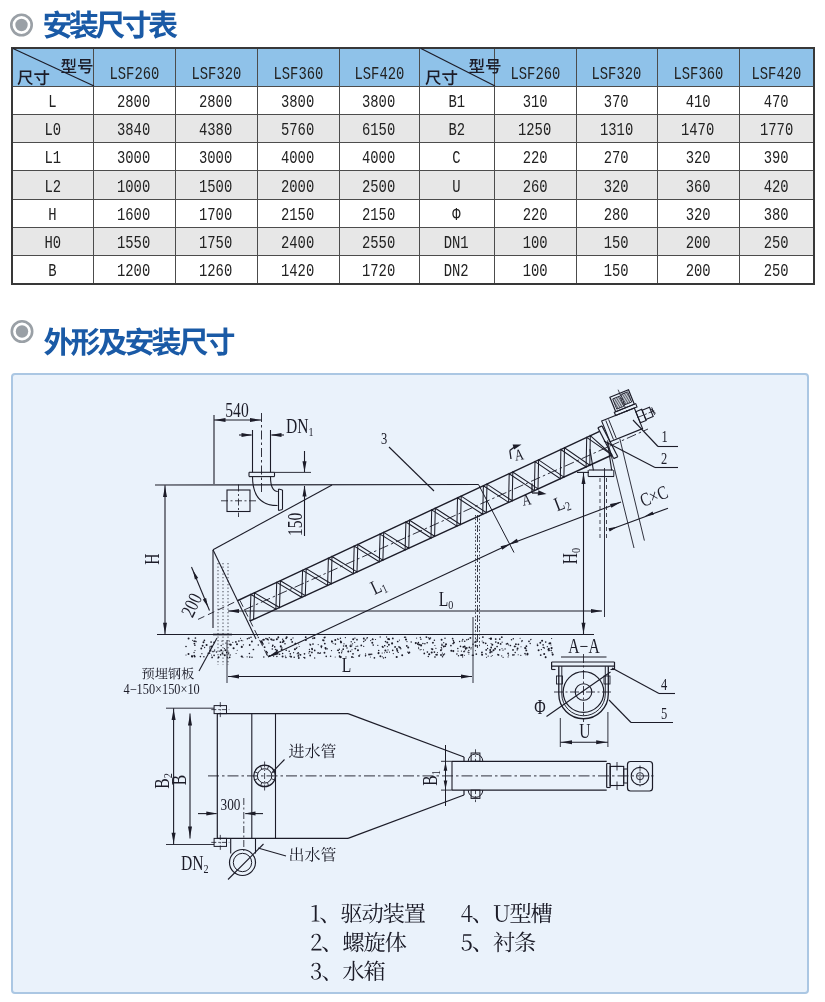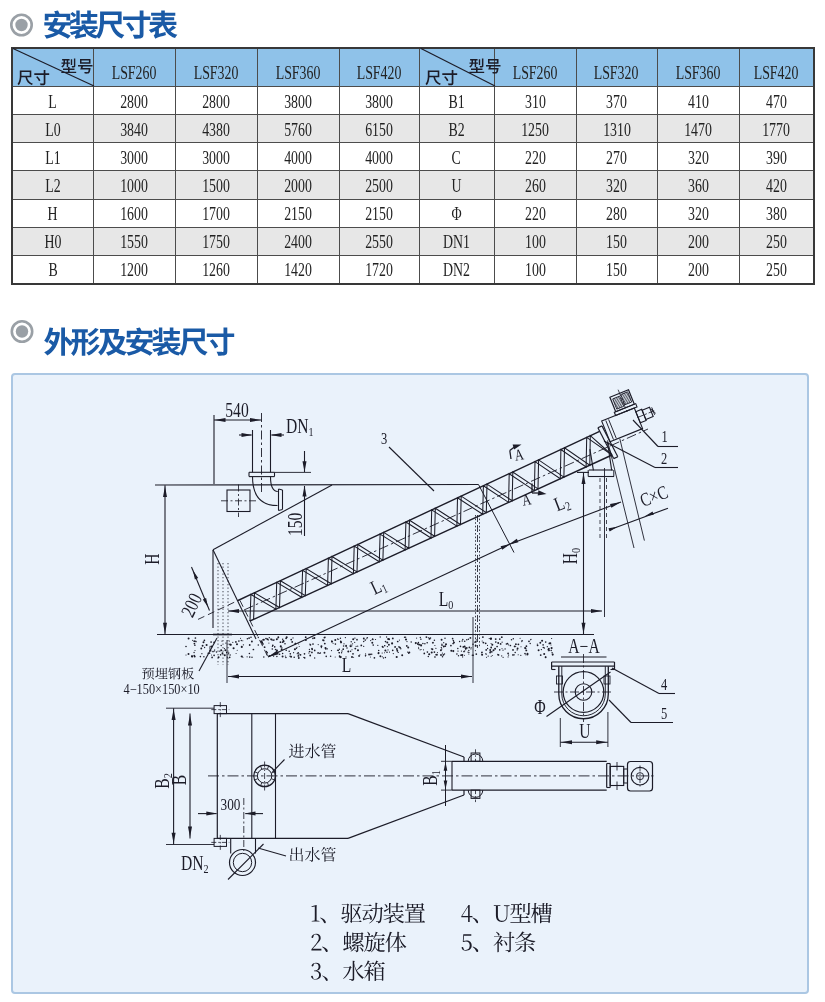--- a/index.html
+++ b/index.html
@@ -1,17 +1,17 @@
 <!DOCTYPE html>
 <html><head><meta charset="utf-8">
 <style>
 html,body{margin:0;padding:0;background:#fff;width:825px;height:1002px;overflow:hidden}
 #page{position:relative;width:825px;height:1002px;font-family:"Liberation Sans",sans-serif}
 table{position:absolute;left:11px;top:47px;width:804px;height:238px;border-collapse:collapse;table-layout:fixed;
- border:2px solid #383838;font-family:Liberation Serif, serif;font-size:18px;color:#222}
+ border:2px solid #383838;font-family:Liberation Mono, monospace;font-size:18px;color:#222}
 td{border:1px solid #4c4c4c;text-align:center;vertical-align:middle;padding:0;height:27px;background:#fff}
 td span{display:inline-block;transform:scaleX(0.77);padding-top:3px}
 tr.hd td span{padding-top:12px}
 tr.hd td{background:#8fc2e9;height:37px}
 tr.alt td{background:#e7e7e7}
 #dbox{position:absolute;left:11px;top:372.5px;width:794px;height:617px;background:#eaf2fb;border:2px solid #abc7e3;border-radius:4px}
 svg.ovl{position:absolute;left:0;top:0;width:825px;height:1002px}
 </style></head>
 <body>
 <div id="page">

